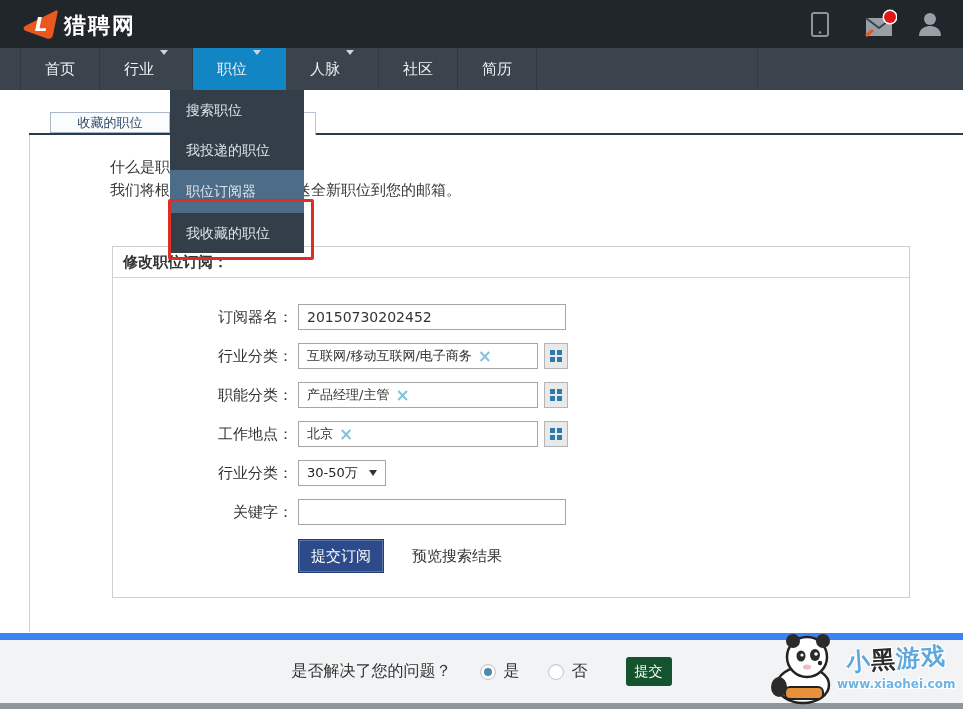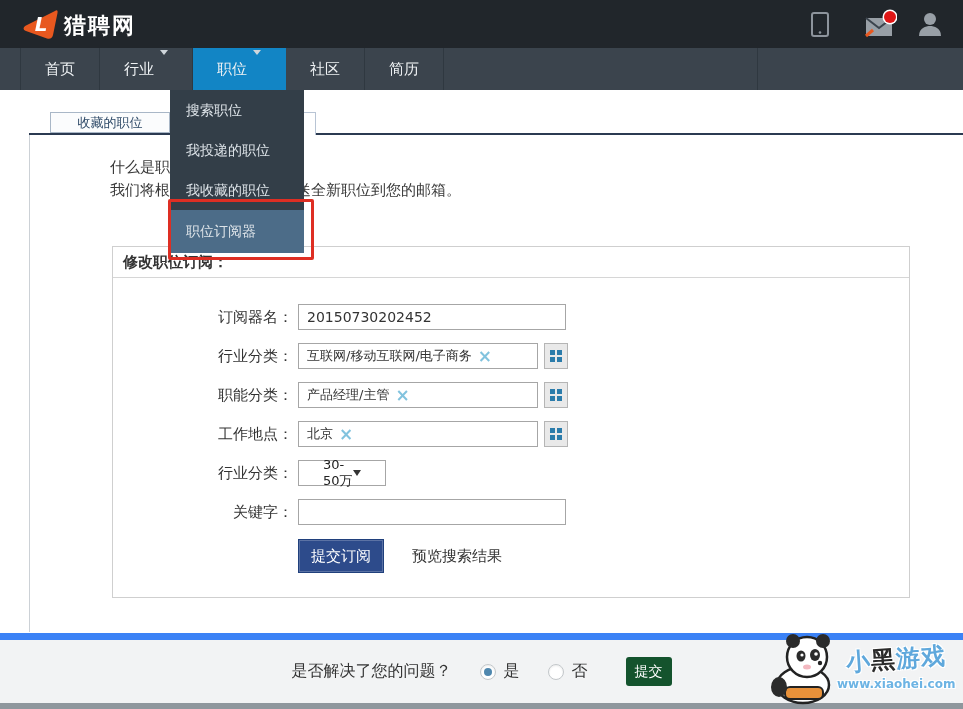--- a/index.html
+++ b/index.html
@@ -93,21 +93,21 @@
   .tag-text { font-size:13px; color:#333; }
   .tag-x { color:#82c3de; font-size:17px; line-height:1; cursor:pointer; font-weight:bold; }
   .grid-btn {
     margin-left:6px; width:24px; height:26px; background:#e9e9e9;
     border:1px solid #b5b5b5; display:flex; align-items:center; justify-content:center;
     cursor:pointer;
   }
   .select-box {
     margin-left:5px; width:88px; height:26px; border:1px solid #a6a6a6;
     display:flex; align-items:center; justify-content:space-between;
-    padding:0 24px; cursor:pointer; background:#fff;
+    padding:0 8px; cursor:pointer; background:#fff;
   }
   .select-text { font-size:13px; color:#222; }
   .select-arrow { width:0; height:0; border-left:4px solid transparent; border-right:4px solid transparent; border-top:6px solid #333; }
   .btn-row { margin-left:185px; margin-top:14px; display:flex; align-items:center; gap:28px; }
   .submit-sub-btn {
     width:86px; height:34px; background:#2d4b8b; border:1px solid #20407c;
     box-shadow:inset 0 0 0 1px rgba(255,255,255,0.22);
     color:#fff; font-size:15px; cursor:pointer;
     font-family:"DejaVu Sans","Liberation Sans",sans-serif;
   }
@@ -190,20 +190,24 @@
       </div>
     <div class="nav-item">
         <span>行业</span>
         <span class="caret"></span>
       </div>
     <div class="nav-item active">
         <span>职位</span>
         <span class="caret"></span>
       </div>
     <div class="nav-item">
+        <span>人脉</span>
+        <span class="caret"></span>
+      </div>
+    <div class="nav-item">
         <span>社区</span>
       </div>
     <div class="nav-item">
         <span>简历</span>
       </div>
   </div>
 </div>
 <div class="abs nav-end-sep"></div>
 
 <div class="abs content-bg"></div>
@@ -292,22 +296,22 @@
       <button class="submit-sub-btn">提交订阅</button>
       <span class="preview-link">预览搜索结果</span>
     </div>
 
   </div>
 </div>
 
 <div class="abs dropdown">
   <div class="dd-item">搜索职位</div>
   <div class="dd-item">我投递的职位</div>
+  <div class="dd-item hl">职位订阅器</div>
   <div class="dd-item">我收藏的职位</div>
-  <div class="dd-item hl">职位订阅器</div>
 </div>
 <div class="abs red-box"></div>
 
 <div class="abs footer">
   <span class="fb-question">是否解决了您的问题？</span>
   <div class="radio-opt">
     <span class="radio-circle checked"></span>
     <span class="radio-label">是</span>
   </div>
   <div class="radio-opt">

